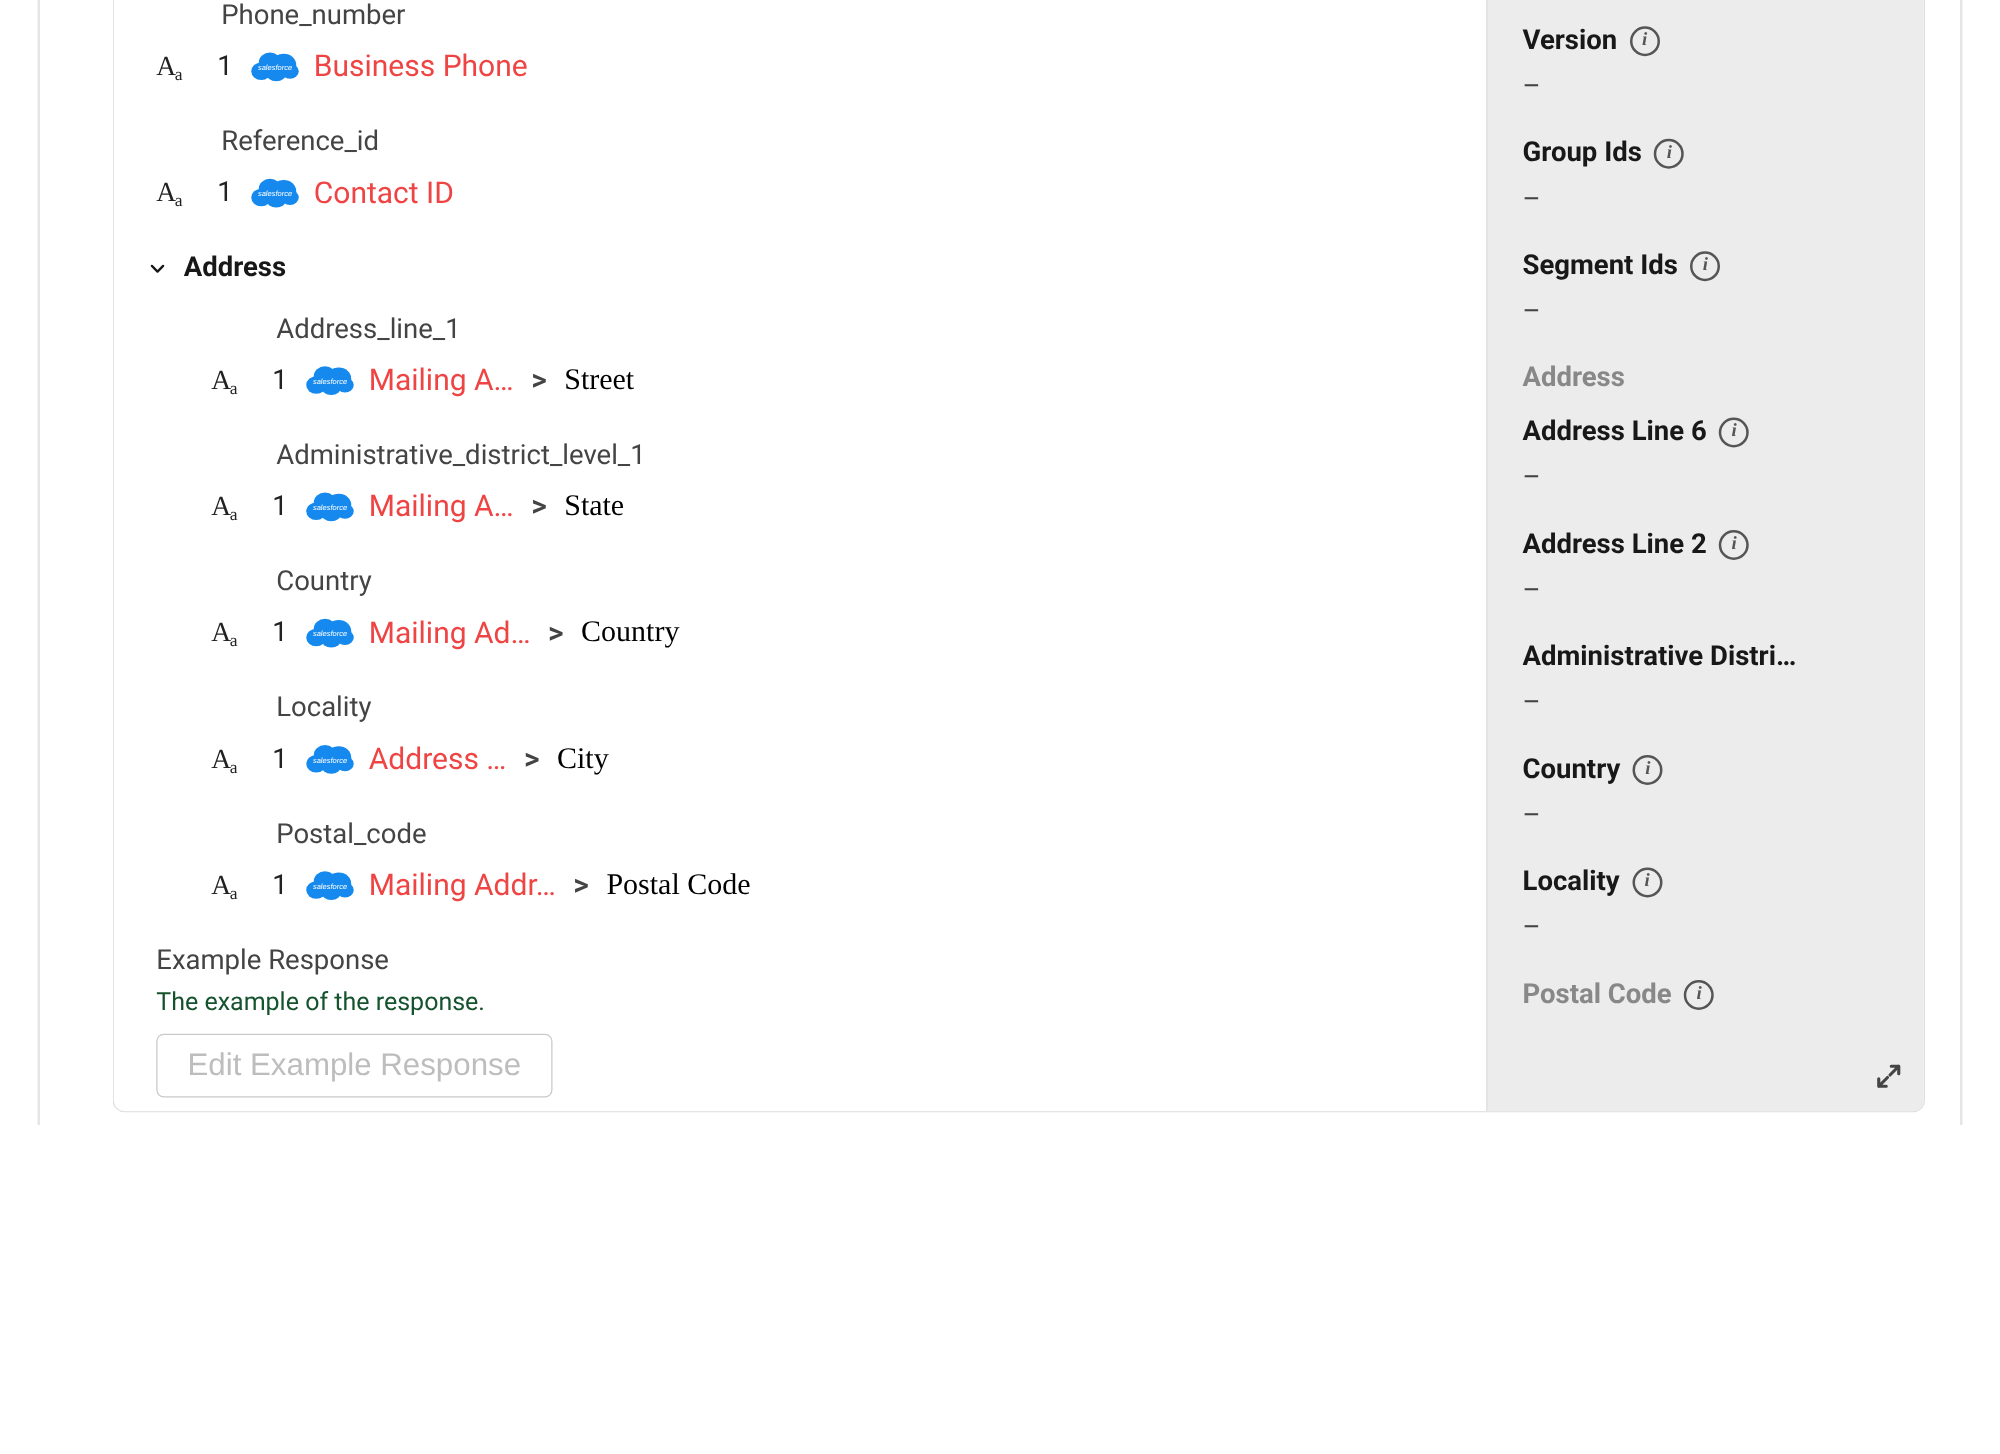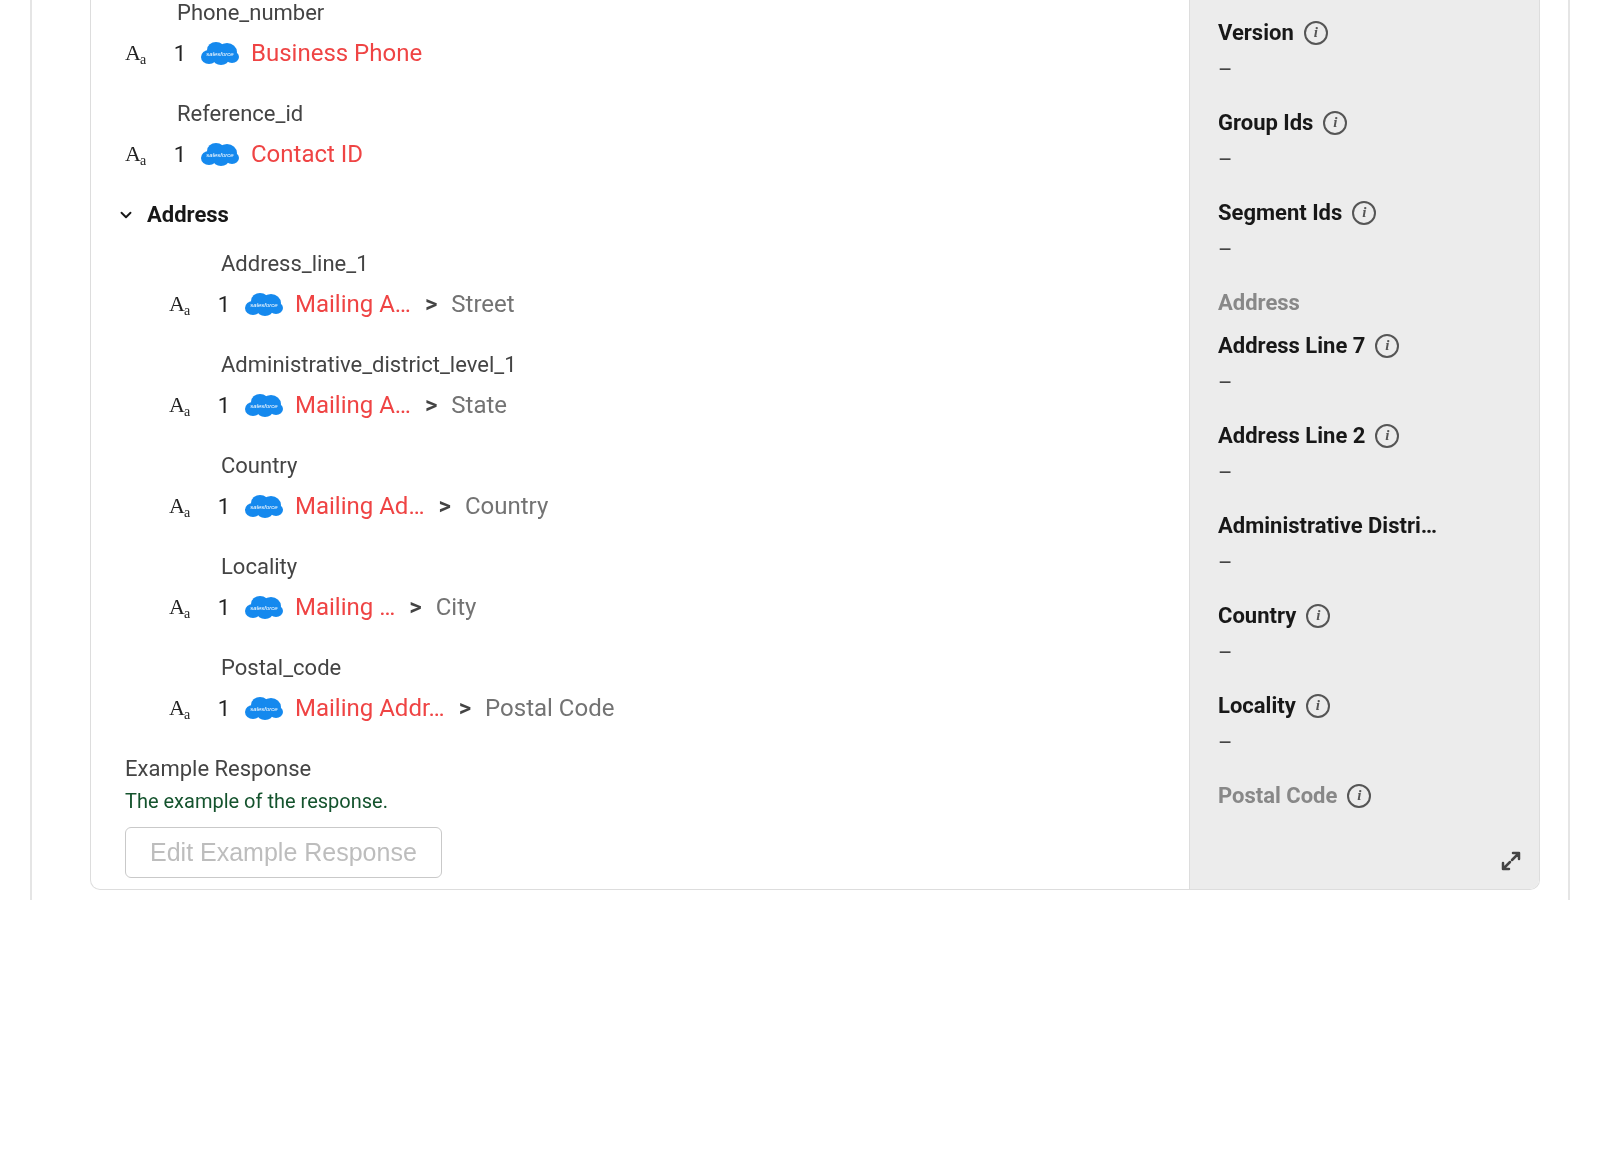--- a/index.html
+++ b/index.html
@@ -110,23 +110,24 @@
     cursor: pointer;
   }
   .map-link.wide { max-width: 260px; }
   .breadcrumb-sep {
     color: #444;
     font-size: 24px;
     font-weight: 600;
     padding: 0 4px;
   }
   .breadcrumb-tail {
-    color: #737373;
+    color: #000000;
     font-size: 24px;
     cursor: pointer;
+    font-family: Liberation Serif, serif;
   }
   .section-header {
     display: flex;
     align-items: center;
     gap: 10px;
     margin-bottom: 24px;
     cursor: pointer;
   }
   .chevron-down {
     width: 22px;
@@ -363,21 +364,21 @@
       <g fill="#1589EE">
         <ellipse cx="10" cy="18" rx="8" ry="7"></ellipse>
         <ellipse cx="17" cy="11" rx="9" ry="8"></ellipse>
         <ellipse cx="28" cy="13" rx="10" ry="9"></ellipse>
         <ellipse cx="33" cy="18" rx="7" ry="6"></ellipse>
         <ellipse cx="22" cy="20" rx="8" ry="6"></ellipse>
       </g>
       <text x="21" y="17" text-anchor="middle" font-size="6" fill="#fff" font-style="italic" font-family="Arial">salesforce</text>
     </svg>
   </span>
-      <span class="map-link">Mailing …</span>
+      <span class="map-link">Address …</span>
               <span class="breadcrumb-sep">&gt;</span>
             <span class="breadcrumb-tail">City</span>
             </div>
   </div>
           <div class="field-block indented">
     <div class="field-label">Postal_code</div>
     <div class="map-row">
       <span class="aa-icon">A</span>
       <span class="priority">1</span>
       <span class="sf-cloud">
@@ -427,21 +428,21 @@
       <span class="side-label">Segment Ids</span>
       <span class="info-icon">i</span>
     </div>
             <div class="side-value">–</div>
           </div>
         </div>
       <div class="side-heading">Address</div>
       <div id="side-addr">
           <div class="side-field">
     <div class="side-label-row">
-      <span class="side-label">Address Line 7</span>
+      <span class="side-label">Address Line 6</span>
       <span class="info-icon">i</span>
     </div>
             <div class="side-value">–</div>
           </div>
           <div class="side-field">
     <div class="side-label-row">
       <span class="side-label">Address Line 2</span>
       <span class="info-icon">i</span>
     </div>
             <div class="side-value">–</div>

